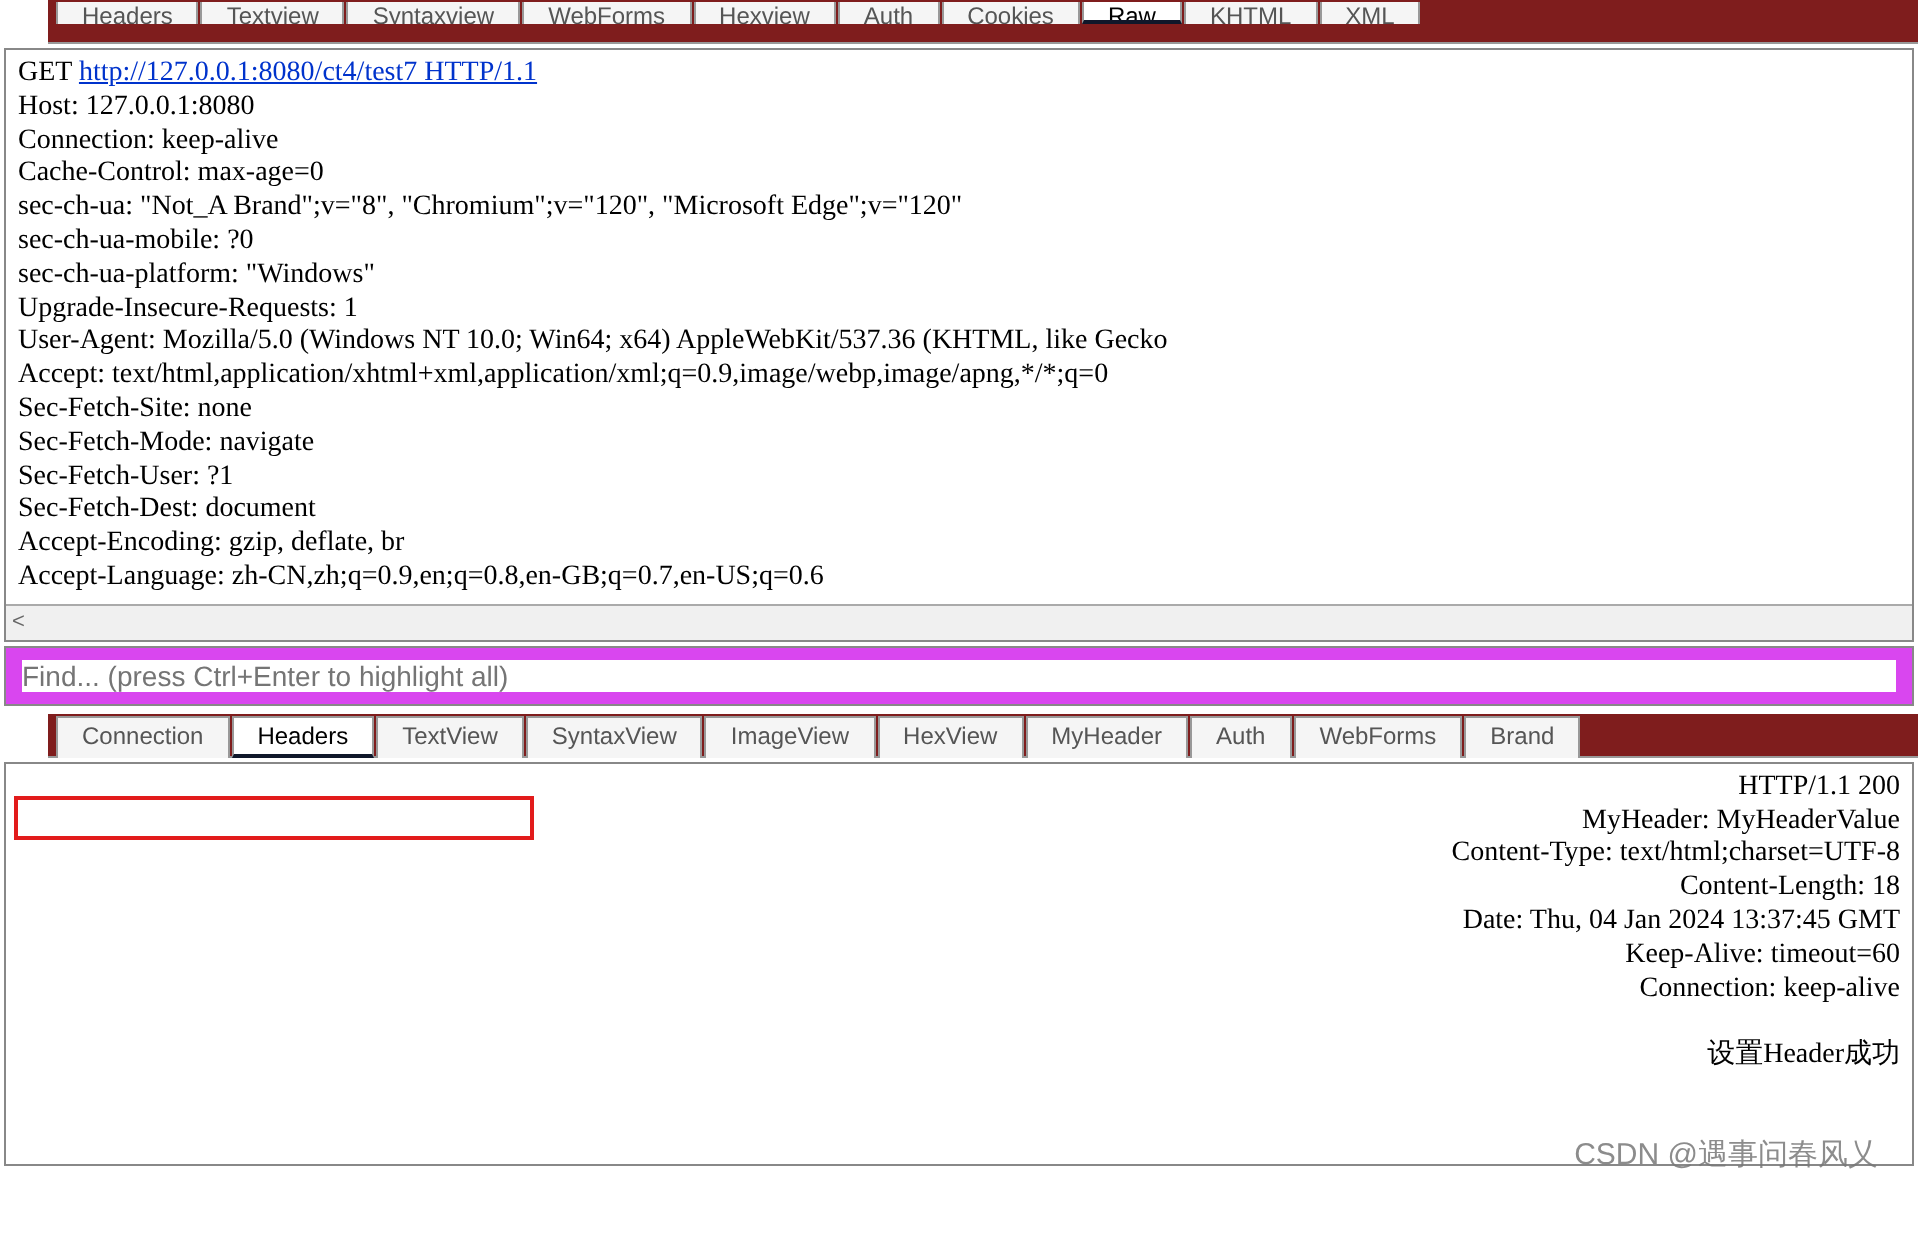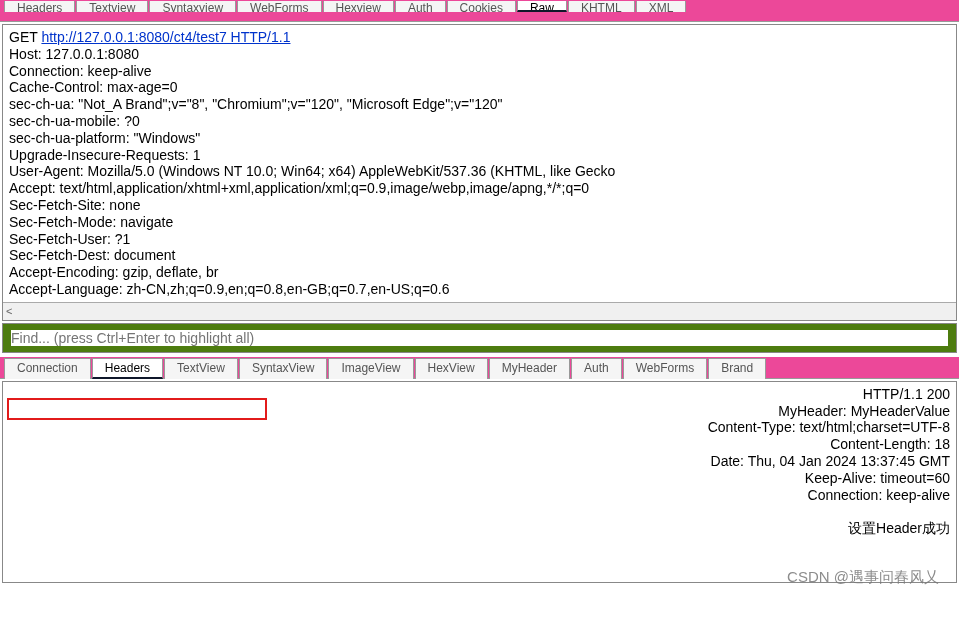--- a/index.html
+++ b/index.html
@@ -8,24 +8,25 @@
       font-size: 13px;
       background: #fff;
       width: 959px;
       height: 618px;
       overflow: hidden;
       color: #000;
     }
     .tab-row {
       display: flex;
       border-bottom: 1px solid #999;
-      background: #ec4899;
+      background: #7f1d1d;
       height: 22px;
       padding-left: 4px;
       gap: 0;
+      margin-left: 24px;
     }
     .tab {
       padding: 2px 12px;
       border: 1px solid #999;
       border-bottom: none;
       background: #f5f5f5;
       color: #555;
       font-size: 12px;
       margin-right: 1px;
       cursor: pointer;
@@ -37,21 +38,21 @@
       background: #fff;
       color: #000;
       border-bottom: 2px solid #0f172a;
     }
     .pane {
       border: 1px solid #888;
       margin: 2px;
       position: relative;
     }
     .raw-text {
-      font-family: Liberation Sans, sans-serif;
+      font-family: Liberation Serif, serif;
       font-size: 14px;
       line-height: 1.2;
       padding: 4px 6px;
       white-space: pre;
       overflow: hidden;
       color: #000;
       letter-spacing: 0;
     }
     .raw-text a { color: #0033cc; text-decoration: underline; }
     .scroll-x {
@@ -62,21 +63,21 @@
       align-items: center;
       padding-left: 3px;
       font-family: "Segoe UI", sans-serif;
       font-size: 11px;
       color: #666;
     }
     .find-bar {
       margin: 2px;
       padding: 6px 8px;
       border: 1px solid #888;
-      background: #4d7c0f;
+      background: #d946ef;
     }
     .find-bar input {
       width: 100%;
       border: none;
       outline: none;
       font-size: 14px;
       color: #999;
     }
     .response-pane {
       position: relative;

